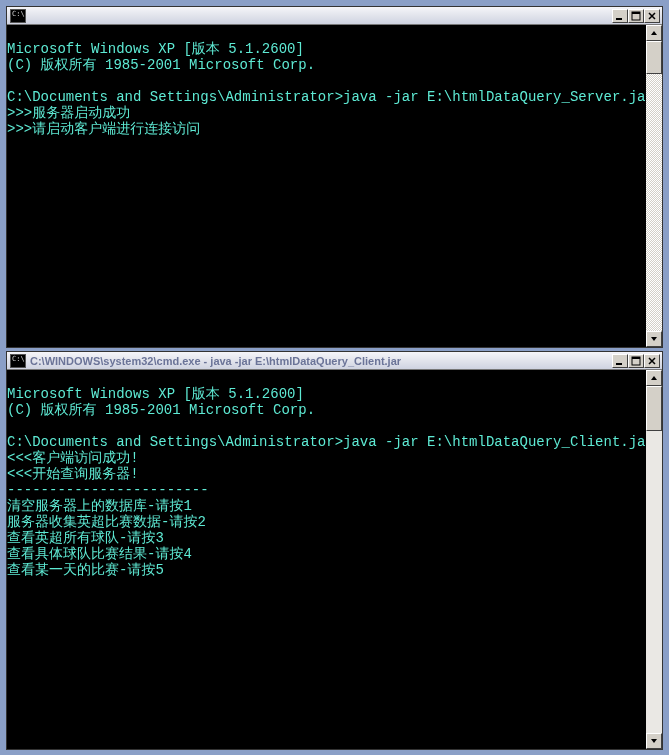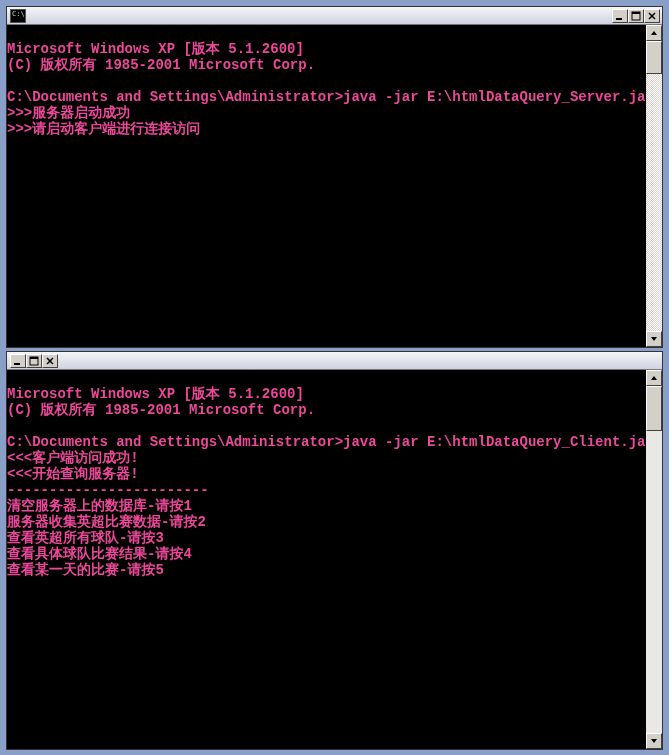--- a/index.html
+++ b/index.html
@@ -107,22 +107,22 @@
     font-size: 14px;
     line-height: 16px;
     padding: 0px 0px;
     white-space: pre;
     overflow: hidden;
     position: relative;
     height: calc(100% - 18px);
     box-sizing: border-box;
   }
   .terminal .bold {
-    color: #ec4899;
-    font-weight: bold;
+    color: #5eead4;
+    font-weight: normal;
   }
   .scrollbar {
     position: absolute;
     right: 0;
     top: 18px;
     bottom: 0;
     width: 16px;
     background: #d4d0c8;
     display: flex;
     flex-direction: column;
@@ -208,20 +208,24 @@
     <div class="scrollbtn">
       <svg viewBox="0 0 8 8">
           <path d="M4 6 L1 2 L7 2 Z" fill="#000"></path>
         </svg>
     </div>
   </div>
 </div>
 
 <div class="window bottom">
   <div class="titlebar inactive">
+    <div class="title-left">
+      <div class="cmd-icon"></div>
+      <span class="title-text">C:\WINDOWS\system32\cmd.exe - java -jar E:\htmlDataQuery_Client.jar</span>
+    </div>
     <div class="controls">
       <div class="ctrl-btn">
         <svg viewBox="0 0 10 10">
             <rect x="1" y="7" width="6" height="2" fill="#000"></rect>
           </svg>
       </div>
       <div class="ctrl-btn">
         <svg viewBox="0 0 10 10">
             <rect x="1" y="1" width="8" height="8" fill="none" stroke="#000" stroke-width="1"></rect>
             <rect x="1" y="1" width="8" height="2" fill="#000"></rect>

